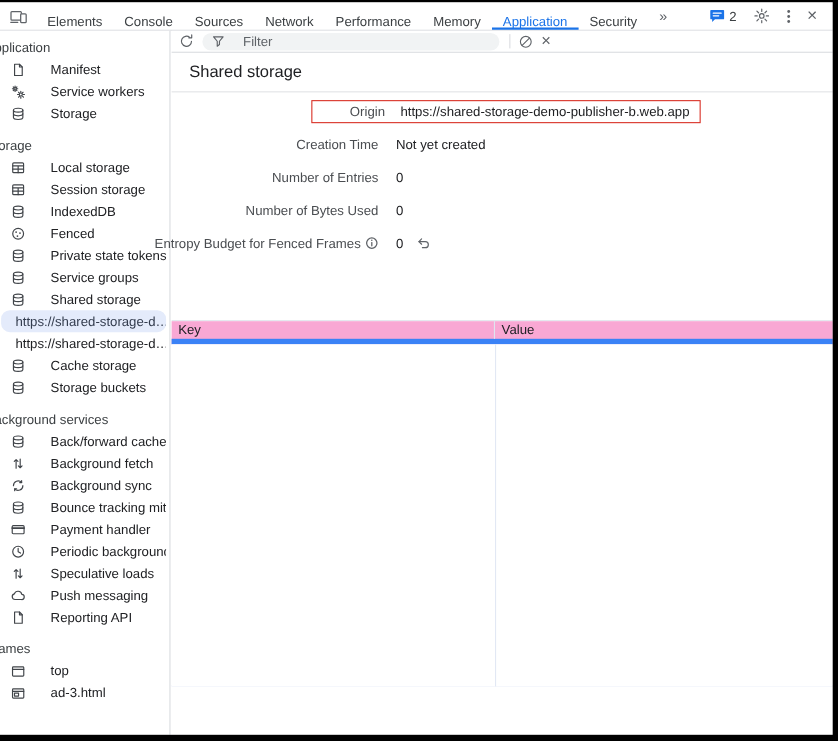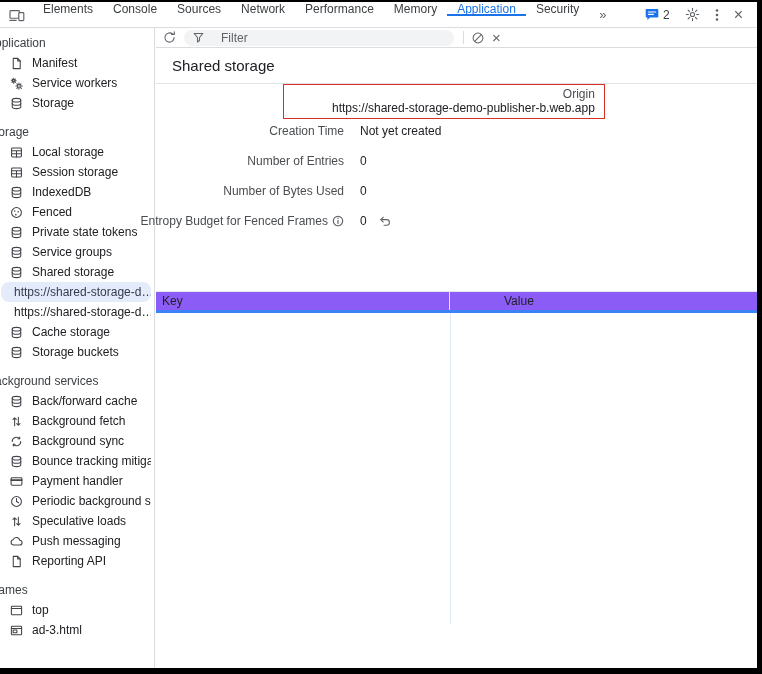--- a/index.html
+++ b/index.html
@@ -24,21 +24,21 @@
 
   .icon { display:inline-flex; align-items:center; justify-content:center; }
   .icon svg { display:block; }
 
   
   .sidebar { position:absolute; left:0; top:28px; width:155px; bottom:6px; background:#fff;
              border-right:1px solid #dadce0; overflow:hidden; padding-top:2px; }
   .side-section { margin-top:9px; }
   .side-section:first-child { margin-top:3px; }
   .side-header { height:20px; line-height:20px; margin-left:-13px; white-space:nowrap; color:#3c4043; }
-  .side-item { height:20px; display:flex; align-items:center; gap:9px; padding-left:8px;
+  .side-item { height:20px; display:flex; align-items:center; gap:23px; padding-left:8px;
                margin:0 3px 0 1px; border-radius:8px; white-space:nowrap; overflow:hidden; cursor:default; }
   .side-item .icon { width:14px; height:14px; flex:none; color:#41454a; }
   .side-item.sub { padding-left:13px; }
   .side-item.selected { background:var(--selected-bg,#e4ebfb); color:#333c4e; }
 
   
   .main { position:absolute; left:156px; top:28px; right:5px; bottom:6px; background:#fff; }
   .toolbar { height:20px; display:flex; align-items:center; gap:7px; padding:0 6px;
              border-bottom:1px solid #dadce0; color:#5f6368; }
   .toolbar .tool { display:inline-flex; align-items:center; }
@@ -53,49 +53,49 @@
   .heading-row { height:36px; display:flex; align-items:center; padding-left:16px;
                  border-bottom:1px solid #e1e3e6; font-size:15px; color:#202124; }
 
   .fields { padding-top:2px; }
   .field-row { height:30px; display:flex; align-items:center; }
   .field-label { width:188px; flex:none; display:flex; justify-content:flex-end; align-items:center;
                  gap:4px; white-space:nowrap; color:#4a4d51; }
   .field-label .icon { color:#5f6368; }
   .field-value { margin-left:16px; display:flex; align-items:center; gap:10px; color:#202124; white-space:nowrap; }
   .field-row.boxed { padding-left:127px; }
-  .field-row.boxed .redbox { display:inline-flex; align-items:flex-end; border:1.5px solid var(--hl,#d93025);
-                 padding:2px 9px 3px 34px;flex-direction:column; }
+  .field-row.boxed .redbox { display:inline-flex; align-items:flex-start; border:1.5px solid var(--hl,#d93025);
+                 padding:2px 9px 3px 34px; }
   .field-row.boxed .field-label { width:auto; }
   .field-row.boxed .field-value { margin-left:14px; }
   .undo-btn { color:#5f6368; margin-left:2px; }
 
   .dgrid { position:absolute; left:0; top:263px; right:0; height:333px;
            border-top:1px solid #e3e7ee; border-bottom:1px solid #d4dff2; }
-  .dgrid-header { height:21px; display:flex; background:#8b5cf6; border-bottom:3px solid #3b82f6;gap:48px; }
+  .dgrid-header { height:21px; display:flex; background:#f9a8d4; border-bottom:5px solid #3b82f6; }
   .th { display:flex; align-items:center; padding-left:6px; color:#202124; }
   .th.first { width:294px; border-right:1px solid #dfe5f0; flex:none; }
   .dgrid-body { position:relative; height:311px; background:#fff; }
   .dgrid-vline { position:absolute; left:294px; top:0; width:1px; height:100%; background:#e2e8f4; }
 </style>
 </head>
 <body>
 
 <div class="window">
   <div class="edge-top"></div>
 
   <div class="tabbar">
     <span class="device-btn icon">
         <svg width="16" height="14" viewBox="0 0 16 14" fill="none" stroke="currentColor" stroke-width="1.15" stroke-linecap="round" stroke-linejoin="round">
           <rect x="1" y="2.6" width="9.4" height="7.6" rx=".8"></rect>
           <path d="M.8 12.3h6.4"></path>
           <rect x="9.8" y="4.6" width="5" height="8" rx=".9" fill="#fff"></rect>
         </svg>
       </span>
-    <div style="display:flex;align-items:flex-start;">
+    <div style="display:flex;align-items:flex-end;">
         <div class="tab">Elements</div>
         <div class="tab">Console</div>
         <div class="tab">Sources</div>
         <div class="tab">Network</div>
         <div class="tab">Performance</div>
         <div class="tab">Memory</div>
         <div class="tab active">Application</div>
         <div class="tab">Security</div>
       </div>
     <div class="tab-overflow">»</div>

